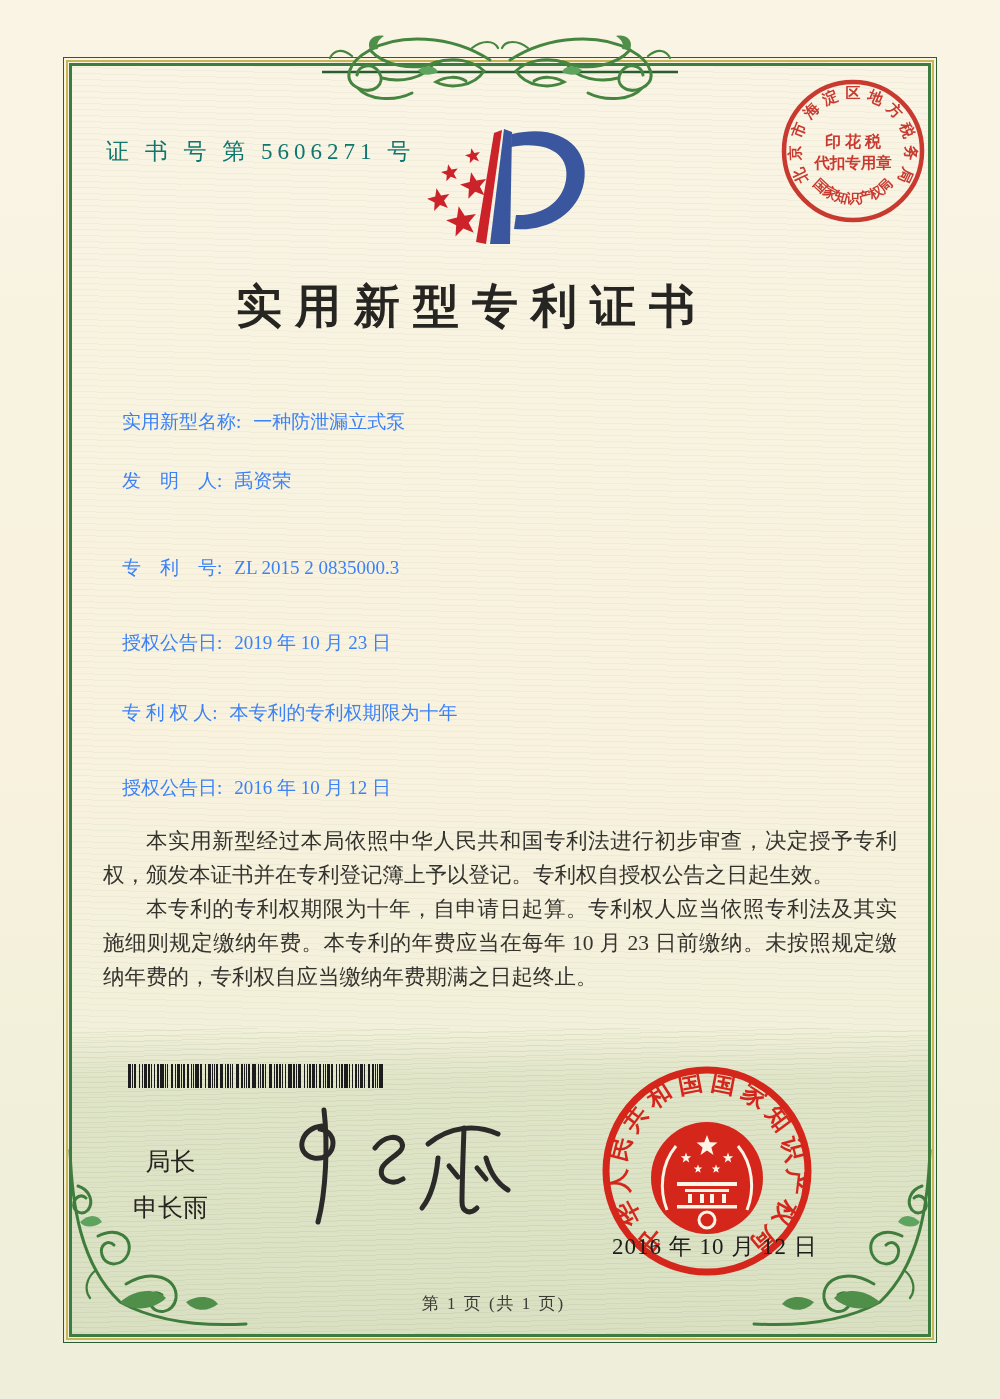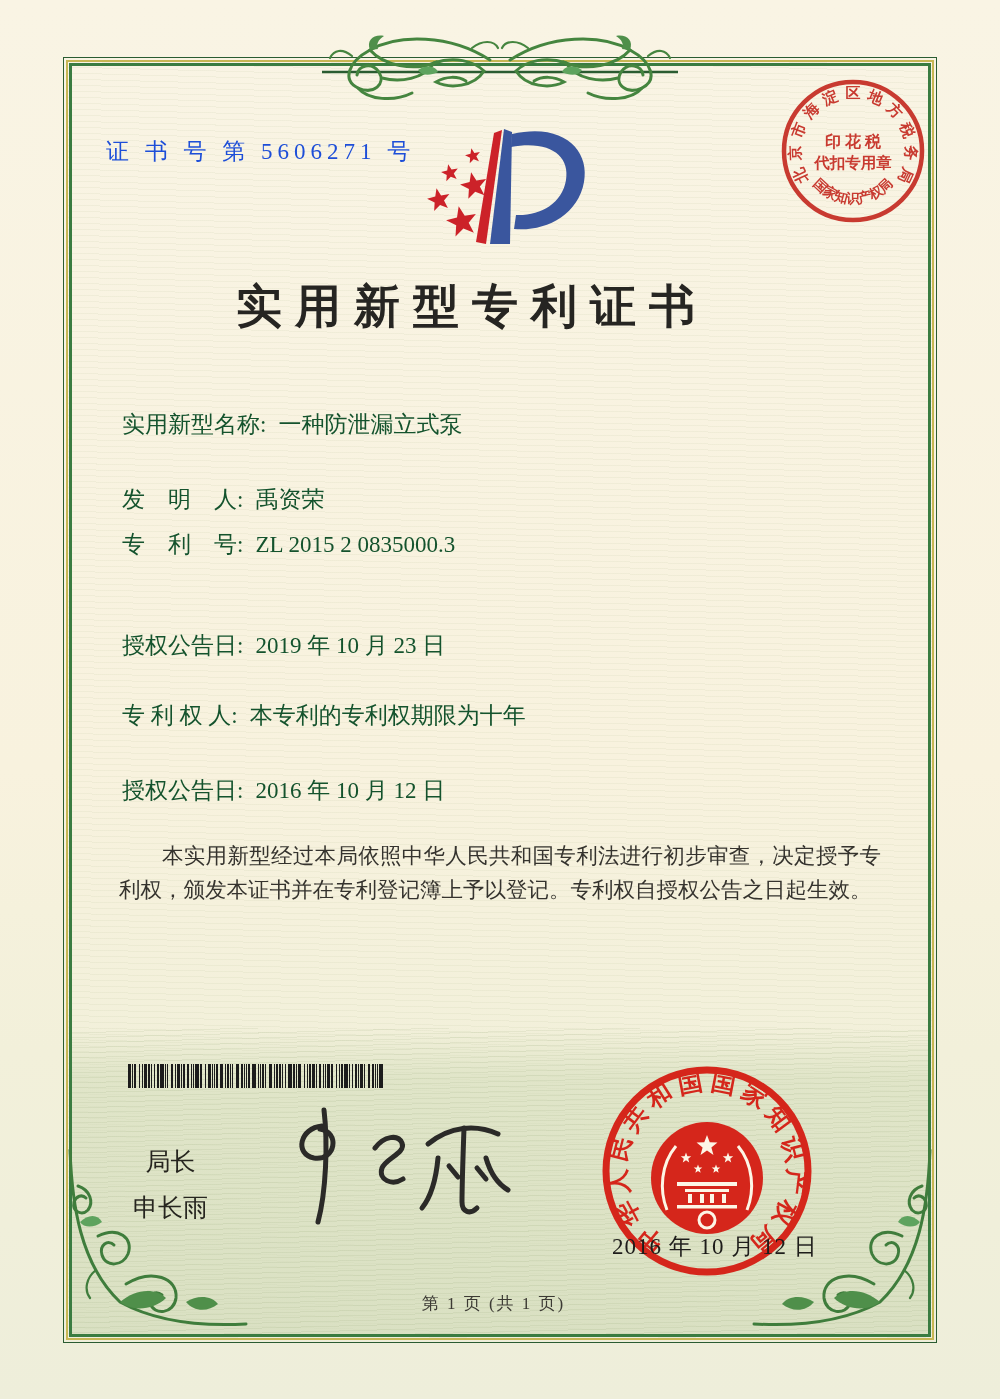--- a/index.html
+++ b/index.html
@@ -19,34 +19,34 @@
       repeating-linear-gradient(-1.5deg, rgba(140,160,110,.13) 0 1px, transparent 1px 5px),
       linear-gradient(180deg, rgba(212,222,188,0) 0%, rgba(210,220,186,.55) 16%, rgba(205,216,180,.62) 100%);
     pointer-events:none;
   }
   
   .frame-outer{position:absolute;left:63px;top:57px;width:872px;height:1284px;border:1.5px solid #2a5c31;}
   .frame-gold{position:absolute;inset:2px;border:2px solid #c7b653;}
   .frame-green{position:absolute;inset:1px;border:3px solid #3a7c41;}
   .deco{position:absolute;pointer-events:none;}
 
-  .cert-no{position:absolute;left:106px;top:136px;font-size:23px;letter-spacing:5px;color:#1d4ed8;}
+  .cert-no{position:absolute;left:106px;top:136px;font-size:23px;letter-spacing:5px;color:#0f766e;}
   .logo{position:absolute;left:398px;top:116px;}
   .title{
     position:absolute;left:0;top:276px;width:944px;text-align:center;
     font-size:46px;font-weight:bold;letter-spacing:13px;color:#262522;
   }
-  .field{position:absolute;left:122px;font-size:23px;color:#14532d;white-space:nowrap;}
+  .field{position:absolute;left:122px;font-size:19px;color:#3b82f6;white-space:nowrap;}
   .field .lab{margin-right:12px;}
-  .f0{top:409px}.f1{top:484px}.f2{top:529px}.f3{top:630px}.f4{top:700px}.f5{top:775px}
+  .f0{top:409px}.f1{top:468px}.f2{top:555px}.f3{top:630px}.f4{top:700px}.f5{top:775px}
   .body-text{
     position:absolute;left:103px;top:824px;width:794px;
     font-size:21.5px;line-height:34px;text-align:justify;color:#35332e;
   }
-  .body-text p{margin:16px;text-indent:2em;font-family:Liberation Mono, monospace;}
+  .body-text p{margin:0;text-indent:2em;}
 
   .barcode{position:absolute;left:128px;top:1064px;width:258px;height:24px;}
 
   .sig-block{position:absolute;left:133px;top:1138px;font-family:"Liberation Sans","DejaVu Sans",sans-serif;
     font-size:25px;color:#26251f;line-height:46px;text-align:center;}
   .sig-svg{position:absolute;left:278px;top:1106px;}
 
   .tax-stamp{position:absolute;left:778px;top:76px;z-index:9;}
   .office-seal{position:absolute;left:592px;top:1056px;z-index:8;}
   .seal-date{position:absolute;left:612px;top:1231px;z-index:10;font-size:23px;letter-spacing:1px;color:#1d1c1a;}
@@ -127,20 +127,21 @@
 </div>
 <div class="field f4">
   <span class="lab">专 利 权 人:</span><span>本专利的专利权期限为十年</span>
 </div>
 <div class="field f5">
   <span class="lab">授权公告日:</span><span>2016 年 10 月 12 日</span>
 </div>
 
 <div class="body-text">
   <p>本实用新型经过本局依照中华人民共和国专利法进行初步审查，决定授予专利权，颁发本证书并在专利登记簿上予以登记。专利权自授权公告之日起生效。</p>
+  <p>本专利的专利权期限为十年，自申请日起算。专利权人应当依照专利法及其实施细则规定缴纳年费。本专利的年费应当在每年 10 月 23 日前缴纳。未按照规定缴纳年费的，专利权自应当缴纳年费期满之日起终止。</p>
 </div>
 
 <svg class="barcode" id="barcode-svg" viewBox="0 0 258 24" preserveAspectRatio="none">
     <rect x="0" y="0" width="3" height="24" fill="#1c1c1c"></rect>
     <rect x="4" y="0" width="1" height="24" fill="#1c1c1c"></rect>
     <rect x="6" y="0" width="2" height="24" fill="#1c1c1c"></rect>
     <rect x="11" y="0" width="1" height="24" fill="#1c1c1c"></rect>
     <rect x="14" y="0" width="1" height="24" fill="#1c1c1c"></rect>
     <rect x="16" y="0" width="3" height="24" fill="#1c1c1c"></rect>
     <rect x="20" y="0" width="2" height="24" fill="#1c1c1c"></rect>

